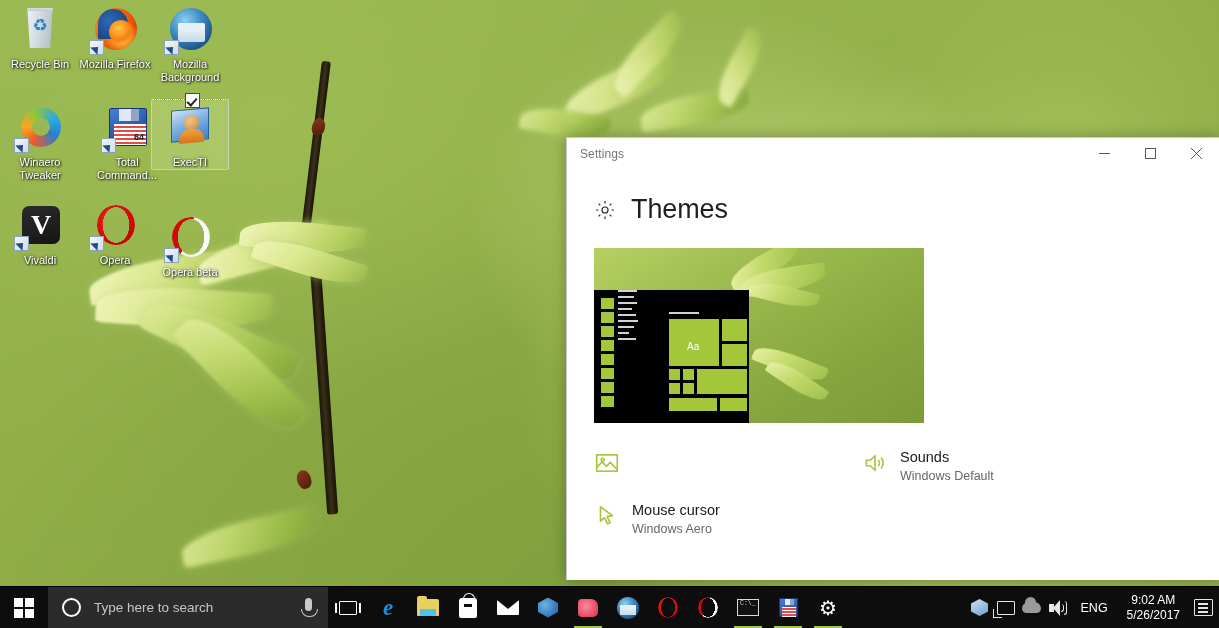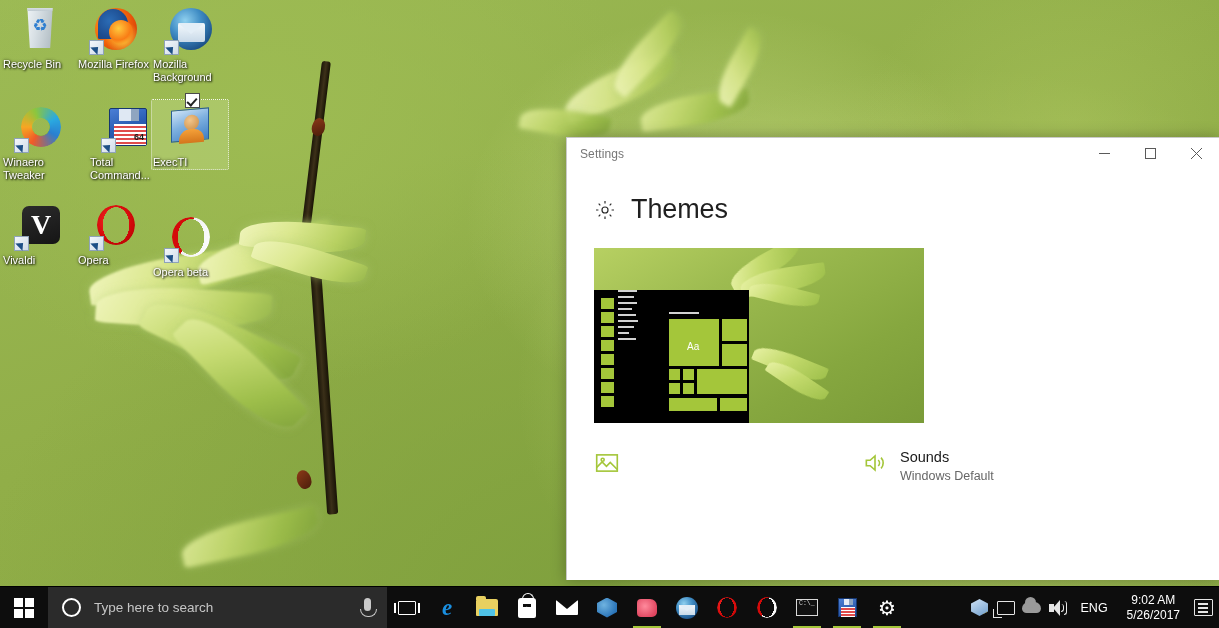--- a/index.html
+++ b/index.html
@@ -56,21 +56,21 @@
   }
   .leaf.pale {
     background: linear-gradient(120deg,#f0f5bd 0%,#dbe88f 40%,#b7d061 75%,#93b44a 100%);
   }
   .leaf.blurred { filter: blur(2.2px); opacity:.9; }
   .leaf.softblur { filter: blur(1.1px); }
 
   
   #icon-grid { position: absolute; left: 0; top: 0; }
   .dicon {
-    position: absolute; width: 76px; text-align: left;
+    position: absolute; width: 76px; text-align: center;
     color: #fff; font-size: 11px; line-height: 12.5px;
     text-shadow: 1px 1px 2px rgba(0,0,0,.85), 0 0 3px rgba(0,0,0,.7);
     cursor: default; user-select: none;
   }
   .dicon .glyph {
     position: relative; width: 48px; height: 48px; margin: 0 auto 4px;
   }
   .dicon .label { display:block; padding: 0 1px; }
   .dicon.selected {
     background: rgba(190,215,130,.45);
@@ -259,21 +259,21 @@
     background: #0d0d0d; display: flex; align-items: center;
     border-top: 1px solid #000;
   }
   .tb-start {
     width: 48px; height: 42px; display:flex; align-items:center; justify-content:center;
     cursor: default;
   }
   .winlogo { display:grid; grid-template-columns: 9px 9px; grid-template-rows: 9px 9px; gap:2px; }
   .winlogo i { background:#fff; display:block; }
   .tb-search {
-    width: 339px; height: 42px; background: #2b2b2b;
+    width: 280px; height: 42px; background: #2b2b2b;
     display: flex; align-items: center; padding: 0 0 0 14px; cursor: text;
     position: relative;
   }
   .cort {
     width: 19px; height: 19px; border-radius: 50%;
     border: 2.6px solid #fff; flex: 0 0 19px;
   }
   .search-ph { color:#c5c5c5; font-size: 13.5px; margin-left: 13px; }
   .mic { position:absolute; right: 16px; top: 11px; width: 7px; height: 13px;
     background: #c9c9c9; border-radius: 4px; }
@@ -582,20 +582,31 @@
             <path d="M15 9.2a4 4 0 0 1 0 5.6"></path>
             <path d="M17.6 7a7.4 7.4 0 0 1 0 10"></path>
           </svg>
         </span>
         <span>
           <span class="otitle">Sounds</span><br>
           <span class="oval">Windows Default</span>
         </span>
       </div>
 
+      <div class="opt">
+        <span class="oicon">
+          <svg width="26" height="26" viewBox="0 0 24 24" fill="none" stroke="#a4c63a" stroke-width="1.5" stroke-linejoin="round">
+            <path d="M6 3.5l11 8.2-4.9.8 2.7 5.6-2.3 1.1-2.7-5.6-3.8 3.2z"></path>
+          </svg>
+        </span>
+        <span>
+          <span class="otitle">Mouse cursor</span><br>
+          <span class="oval">Windows Aero</span>
+        </span>
+      </div>
 
     </div>
   </div>
 
   <div id="taskbar">
 
     <div class="tb-start">
       <span class="winlogo">
         <i></i>
           <i></i>

